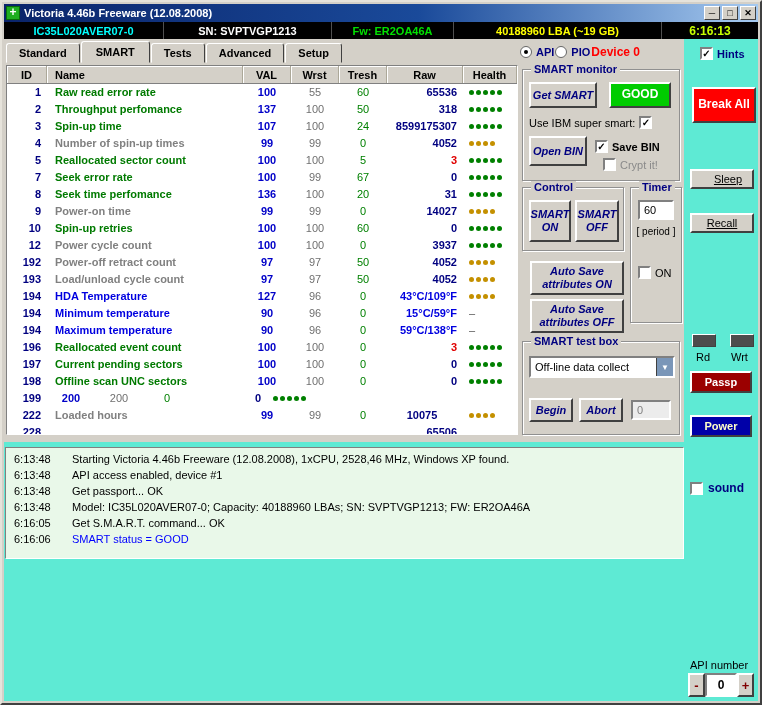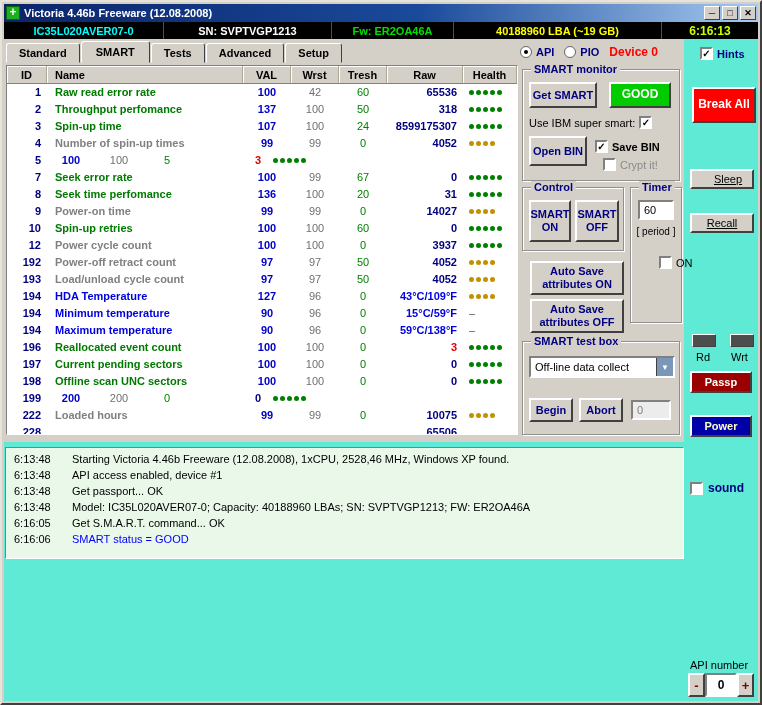--- a/index.html
+++ b/index.html
@@ -44,21 +44,21 @@
 
   
   .tabstrip { position:absolute; left:2px; top:2px; height:22px; display:flex;
               align-items:flex-end; }
   .tab { height:20px; padding:0 12px; background:#d4d0c8;
          border:1px solid; border-color:#fff #404040 #d4d0c8 #fff;
          border-radius:3px 3px 0 0; display:flex; align-items:center;
          font-size:11px; font-weight:bold; color:#000; cursor:pointer; margin-right:1px; }
   .tab.active { height:22px; position:relative; z-index:2; padding:0 14px; }
 
-  .moderow { position:absolute; left:516px; top:6px; display:flex; align-items:center; gap:10px; }
+  .moderow { position:absolute; left:516px; top:6px; display:flex; align-items:center; gap:1px; }
   .radio { display:flex; align-items:center; gap:4px; cursor:pointer; }
   .rb { width:12px; height:12px; border-radius:50%; background:#fff;
         border:1px solid #666; position:relative; }
   .rb.checked::after { content:""; position:absolute; left:3px; top:3px;
         width:4px; height:4px; border-radius:50%; background:#000; }
   .rlabel { font-size:11px; font-weight:bold; color:#000080; }
   .device { font-size:12px; font-weight:bold; color:#ff0000; }
 
   
   .chk { display:inline-block; width:13px; height:13px; background:#fff;
@@ -93,21 +93,21 @@
   
   .monitor { position:absolute; left:518px; top:26px; width:160px; height:374px; }
   .grp { position:absolute; border:1px solid #909090;
          box-shadow:1px 1px 0 #ffffff, inset 1px 1px 0 #ffffff; }
   .cap { position:absolute; top:-7px; left:8px; background:#d4d0c8; padding:0 3px;
          font-size:11px; font-weight:bold; color:#000080; white-space:nowrap; }
   .btn { position:absolute; display:flex; align-items:center; justify-content:center;
          text-align:center; background:#d4d0c8; border:2px solid;
          border-color:#fff #404040 #404040 #fff; font-family:inherit;
          font-size:11px; cursor:pointer; line-height:1.15; }
-  .btn.navy { color:#000080; font-weight:bold; }
+  .btn.navy { color:#000080; font-weight:bold;font-style:italic; }
   .btn.good { background:#00cc00; color:#fff; font-weight:bold; font-size:12px; }
 
   .g-monitor { left:0; top:4px; width:158px; height:112px; }
   .b-getsmart { left:6px; top:12px; width:68px; height:26px; }
   .b-good { left:86px; top:12px; width:62px; height:26px; }
   .ibm-line { position:absolute; left:6px; top:46px; display:flex; align-items:center; gap:4px; cursor:pointer; }
   .ibm-line .lbl { font-size:11px; color:#000; white-space:nowrap; }
   .b-openbin { left:6px; top:66px; width:58px; height:30px; }
   .chkline { position:absolute; display:flex; align-items:center; gap:4px; cursor:pointer; }
   .l-savebin { left:72px; top:70px; } .l-savebin .lbl { font-size:11px; font-weight:bold; color:#000; }
@@ -116,21 +116,21 @@
   .g-control { left:0; top:122px; width:102px; height:64px; }
   .b-smarton { left:6px; top:12px; width:42px; height:42px; padding:2px; }
   .b-smartoff { left:52px; top:12px; width:44px; height:42px; padding:2px; }
 
   .g-timer { left:108px; top:122px; width:52px; height:136px; }
   .timerinput { position:absolute; left:7px; top:12px; width:36px; height:20px;
                 border:2px solid; border-color:#808080 #fff #fff #808080;
                 background:#fff; font-family:inherit; font-size:11px; padding-left:4px; }
   .period { position:absolute; left:0; top:38px; width:100%; text-align:center;
             font-size:10px; color:#000; }
-  .l-timeron { left:7px; top:68px;margin-left:21px; } .l-timeron .lbl { font-size:11px; color:#000; }
+  .l-timeron { left:7px; top:78px; } .l-timeron .lbl { font-size:11px; color:#000; }
 
   .b-ason { left:8px; top:196px; width:94px; height:34px; padding:2px; }
   .b-asoff { left:8px; top:234px; width:94px; height:34px; padding:2px; }
 
   .g-testbox { left:0; top:276px; width:158px; height:94px; }
   .combo { position:absolute; left:6px; top:14px; width:146px; height:22px;
            background:#fff; border:2px solid; border-color:#808080 #fff #fff #808080;
            display:flex; align-items:center; cursor:pointer; }
   .combo-text { flex:1; font-size:11px; padding-left:4px; color:#000; white-space:nowrap; overflow:hidden; }
   .combo-btn { width:17px; height:100%; background:#7a96b8; color:#fff;
@@ -248,21 +248,21 @@
             <div class="th col-wrst">Wrst</div>
             <div class="th col-tresh">Tresh</div>
             <div class="th col-raw">Raw</div>
             <div class="th col-health">Health</div>
           </div>
         <div class="tbody">
             <div class="trow">
               <div class="td id col-id">1</div>
               <div class="td nm col-name" style="color: rgb(0, 122, 0);">Raw read error rate</div>
               <div class="td val col-val">100</div>
-              <div class="td wrst col-wrst">42</div>
+              <div class="td wrst col-wrst">55</div>
               <div class="td tresh col-tresh">60</div>
               <div class="td raw col-raw" style="color: rgb(0, 0, 128);">65536</div>
               <div class="td health col-health">
                 <span class="dot" style="background: rgb(0, 128, 0);"></span>
                 <span class="dot" style="background: rgb(0, 128, 0);"></span>
                 <span class="dot" style="background: rgb(0, 128, 0);"></span>
                 <span class="dot" style="background: rgb(0, 128, 0);"></span>
                 <span class="dot" style="background: rgb(0, 128, 0);"></span>
               </div>
             </div>
@@ -305,20 +305,21 @@
               <div class="td raw col-raw" style="color: rgb(0, 0, 128);">4052</div>
               <div class="td health col-health">
                 <span class="dot" style="background: rgb(196, 144, 0);"></span>
                 <span class="dot" style="background: rgb(196, 144, 0);"></span>
                 <span class="dot" style="background: rgb(196, 144, 0);"></span>
                 <span class="dot" style="background: rgb(196, 144, 0);"></span>
               </div>
             </div>
             <div class="trow">
               <div class="td id col-id">5</div>
+              <div class="td nm col-name" style="color: rgb(0, 122, 0);">Reallocated sector count</div>
               <div class="td val col-val">100</div>
               <div class="td wrst col-wrst">100</div>
               <div class="td tresh col-tresh">5</div>
               <div class="td raw col-raw" style="color: rgb(224, 0, 0);">3</div>
               <div class="td health col-health">
                 <span class="dot" style="background: rgb(0, 128, 0);"></span>
                 <span class="dot" style="background: rgb(0, 128, 0);"></span>
                 <span class="dot" style="background: rgb(0, 128, 0);"></span>
                 <span class="dot" style="background: rgb(0, 128, 0);"></span>
                 <span class="dot" style="background: rgb(0, 128, 0);"></span>
@@ -516,21 +517,21 @@
                 <span class="dot" style="background: rgb(0, 128, 0);"></span>
                 <span class="dot" style="background: rgb(0, 128, 0);"></span>
               </div>
             </div>
             <div class="trow">
               <div class="td id col-id">222</div>
               <div class="td nm col-name" style="color: rgb(128, 128, 128);">Loaded hours</div>
               <div class="td val col-val">99</div>
               <div class="td wrst col-wrst">99</div>
               <div class="td tresh col-tresh">0</div>
-              <div class="td raw col-raw" style="color: rgb(0, 0, 128);">10075</div>
+              <div class="td raw col-raw" style="color: rgb(0, 0, 128); text-align: center;">10075</div>
               <div class="td health col-health">
                 <span class="dot" style="background: rgb(196, 144, 0);"></span>
                 <span class="dot" style="background: rgb(196, 144, 0);"></span>
                 <span class="dot" style="background: rgb(196, 144, 0);"></span>
                 <span class="dot" style="background: rgb(196, 144, 0);"></span>
               </div>
             </div>
             <div class="trow clipped">
               <div class="td id col-id">228</div>
               <div class="td nm col-name" style="color: rgb(128, 128, 128);"></div>

